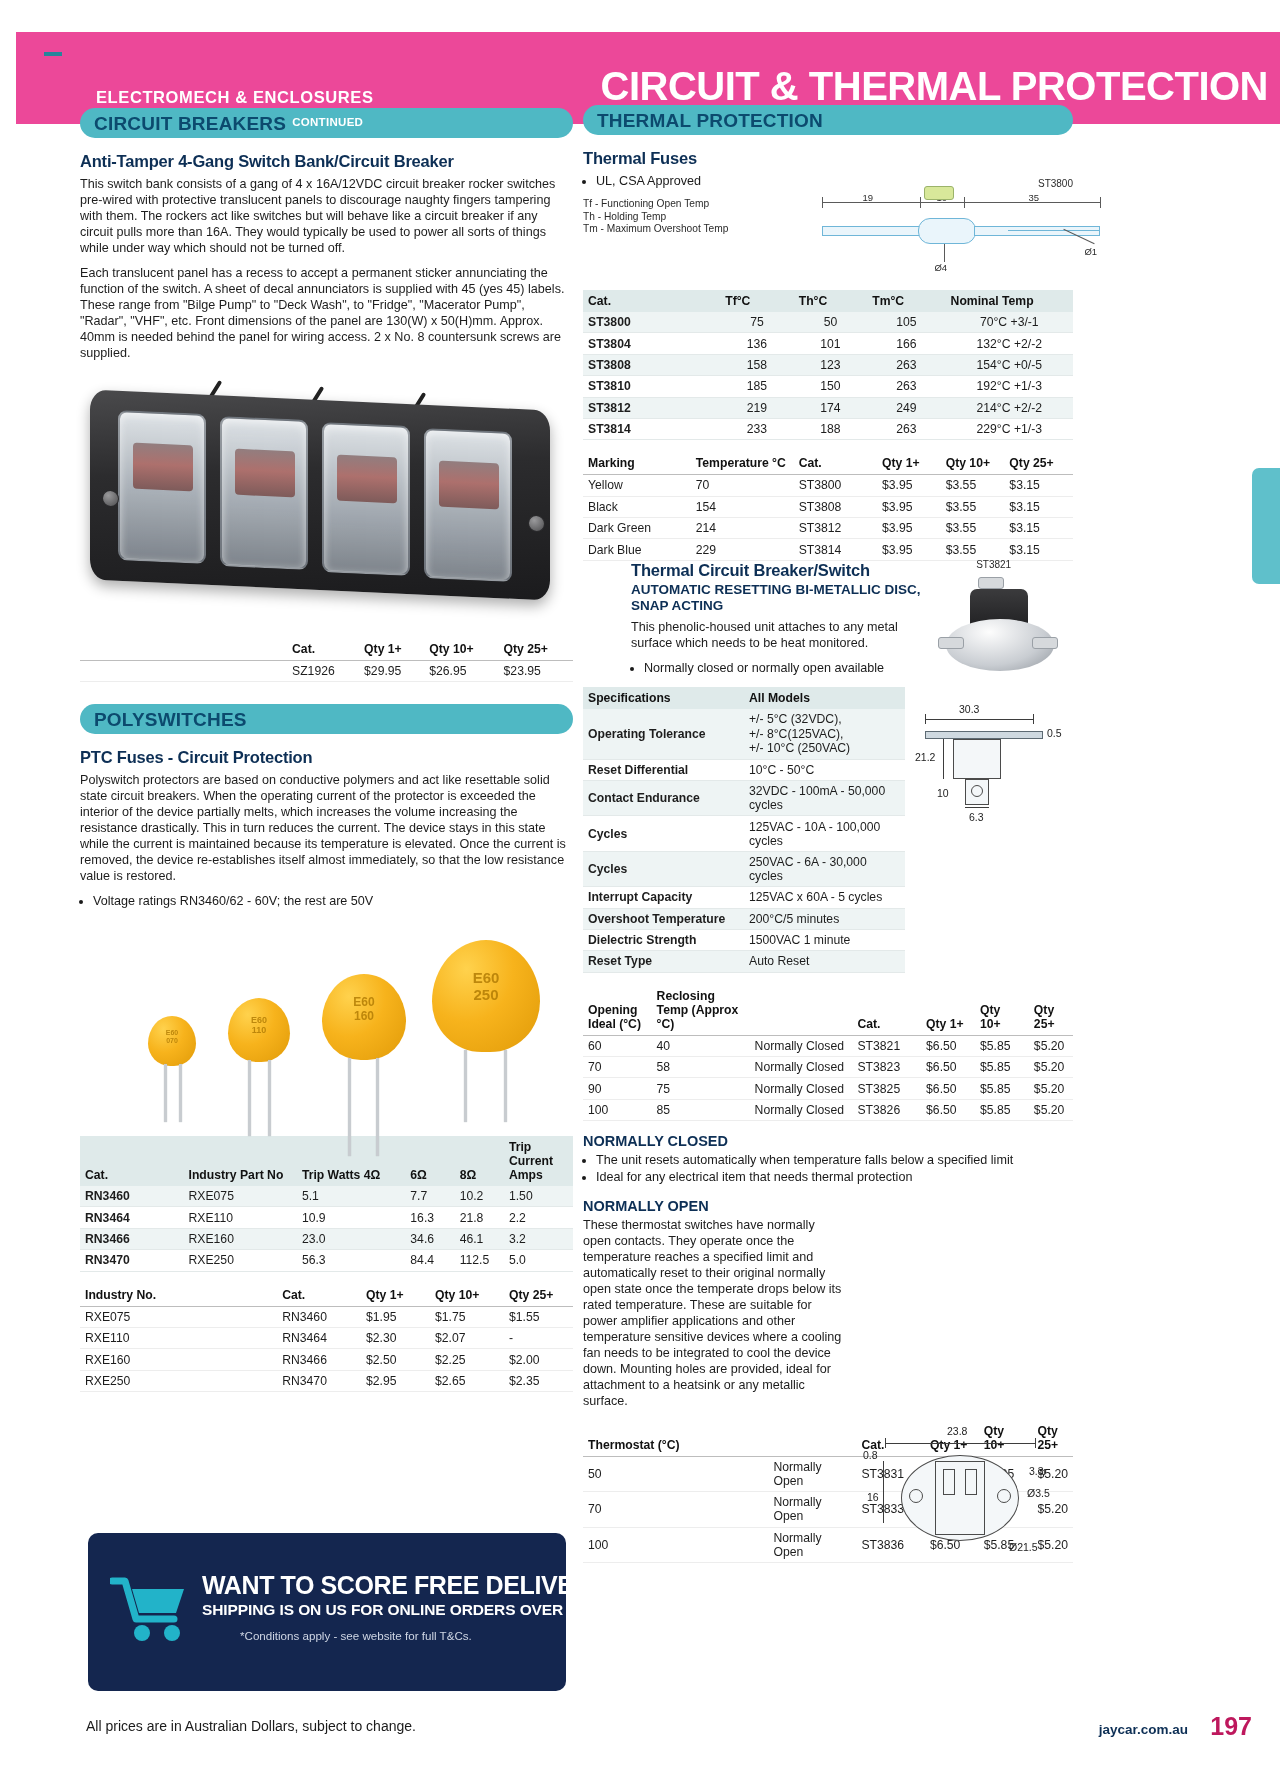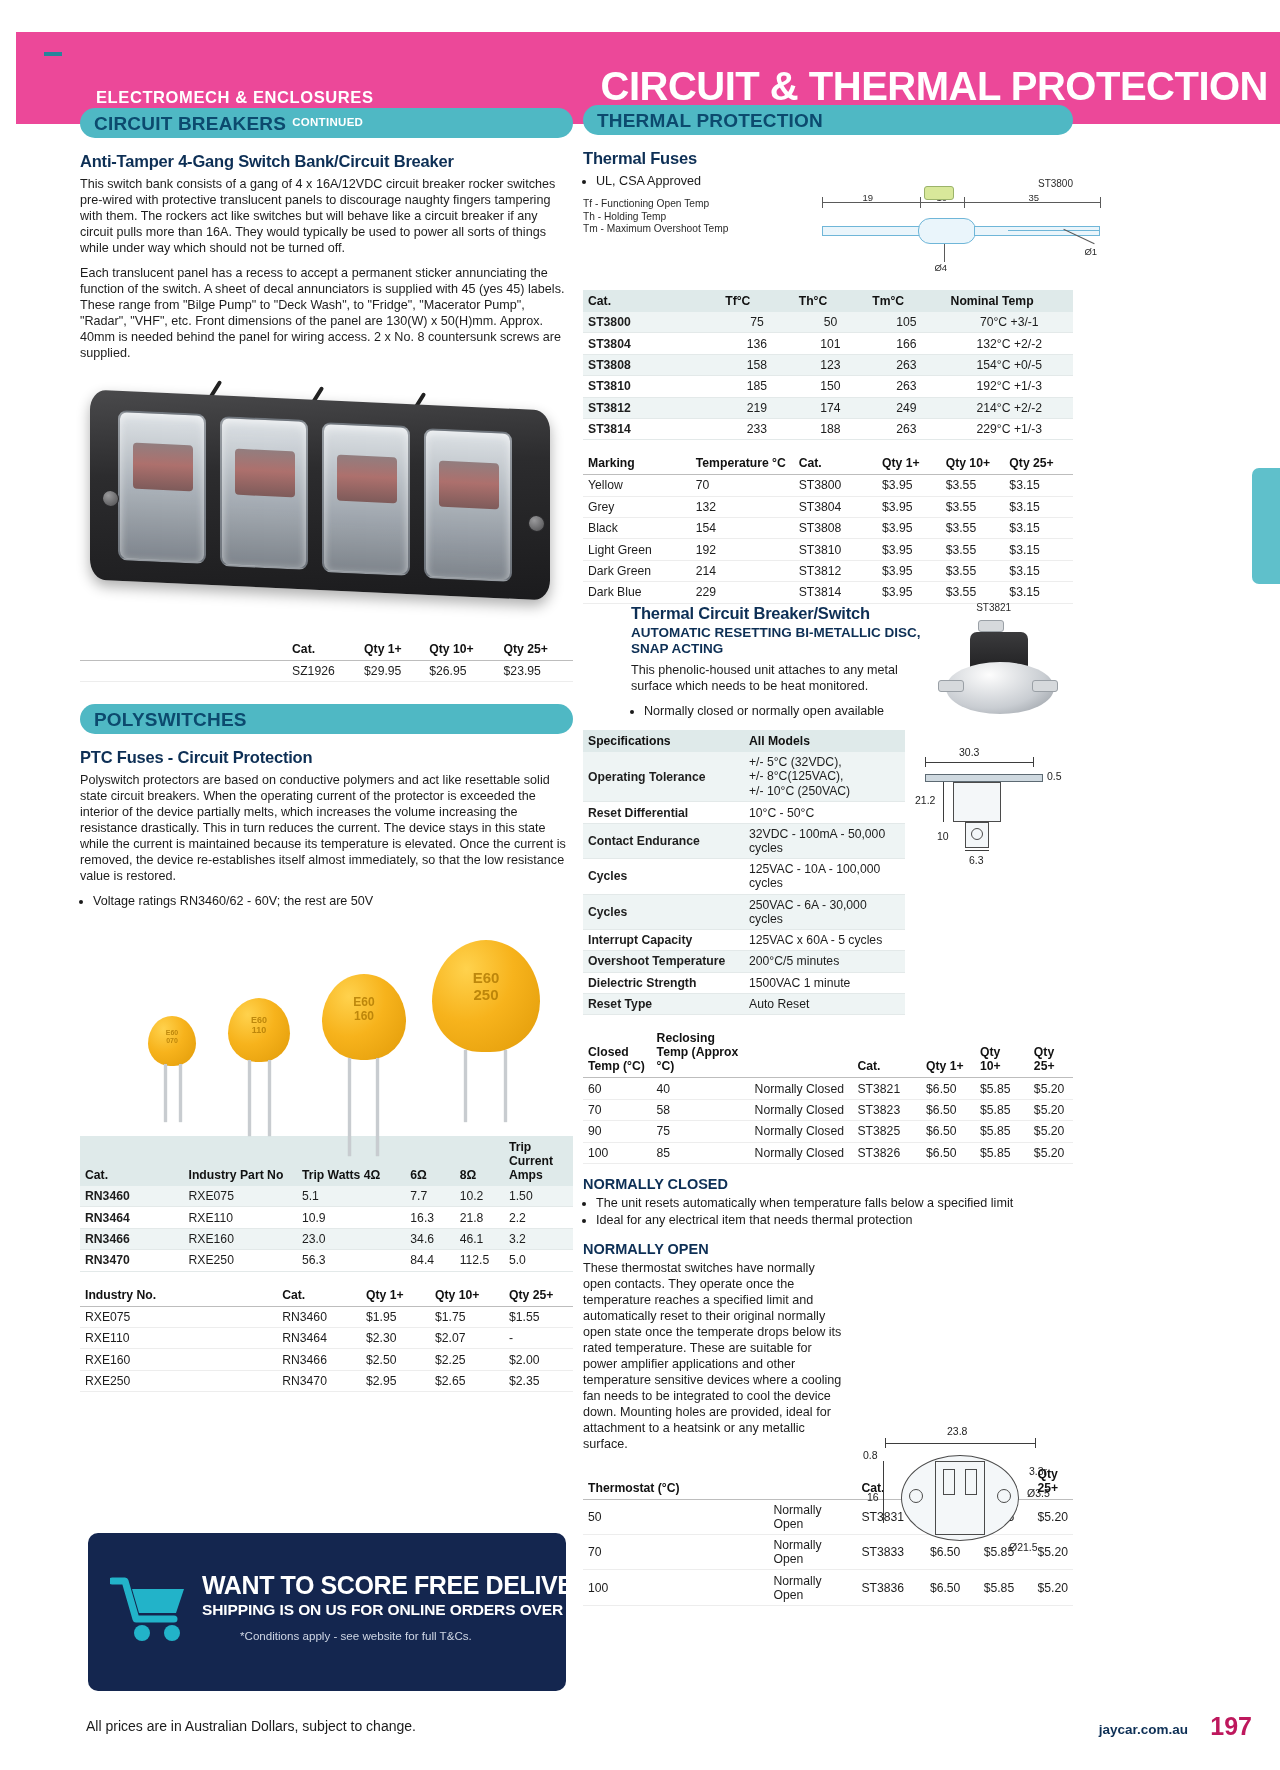--- a/index.html
+++ b/index.html
@@ -534,39 +534,23 @@
     <tbody>
         <tr>
           <td>Yellow</td>
           <td>70</td>
           <td>ST3800</td>
           <td>$3.95</td>
           <td>$3.55</td>
           <td>$3.15</td>
         </tr>
         <tr>
-          <td>Grey</td>
-          <td>132</td>
-          <td>ST3804</td>
-          <td>$3.95</td>
-          <td>$3.55</td>
-          <td>$3.15</td>
-        </tr>
-        <tr>
           <td>Black</td>
           <td>154</td>
           <td>ST3808</td>
-          <td>$3.95</td>
-          <td>$3.55</td>
-          <td>$3.15</td>
-        </tr>
-        <tr>
-          <td>Light Green</td>
-          <td>192</td>
-          <td>ST3810</td>
           <td>$3.95</td>
           <td>$3.55</td>
           <td>$3.15</td>
         </tr>
         <tr>
           <td>Dark Green</td>
           <td>214</td>
           <td>ST3812</td>
           <td>$3.95</td>
           <td>$3.55</td>
@@ -670,21 +654,21 @@
       <div class="dnum" style="left:24px; top:100px;">10</div>
       <div class="dnum" style="left:56px; top:124px;">6.3</div>
       <div class="dl" style="left:30px; top:52px; width:1px; height:40px;"></div>
       <div class="dl" style="left:52px; top:120px; width:24px; height:1px;"></div>
     </div>
   </div>
 
   <table class="t plain" style="margin-top:12px;">
     <thead>
         <tr>
-      <th style="width:14%;">Closed Temp (°C)</th>
+      <th style="width:14%;">Opening Ideal (°C)</th>
       <th style="width:20%;">Reclosing Temp (Approx °C)</th>
       <th style="width:21%;"></th>
       <th style="width:14%;">Cat.</th>
       <th style="width:11%;">Qty 1+</th>
       <th style="width:11%;">Qty 10+</th>
       <th style="width:9%;">Qty 25+</th>
     </tr>
       </thead>
     <tbody>
         <tr>

